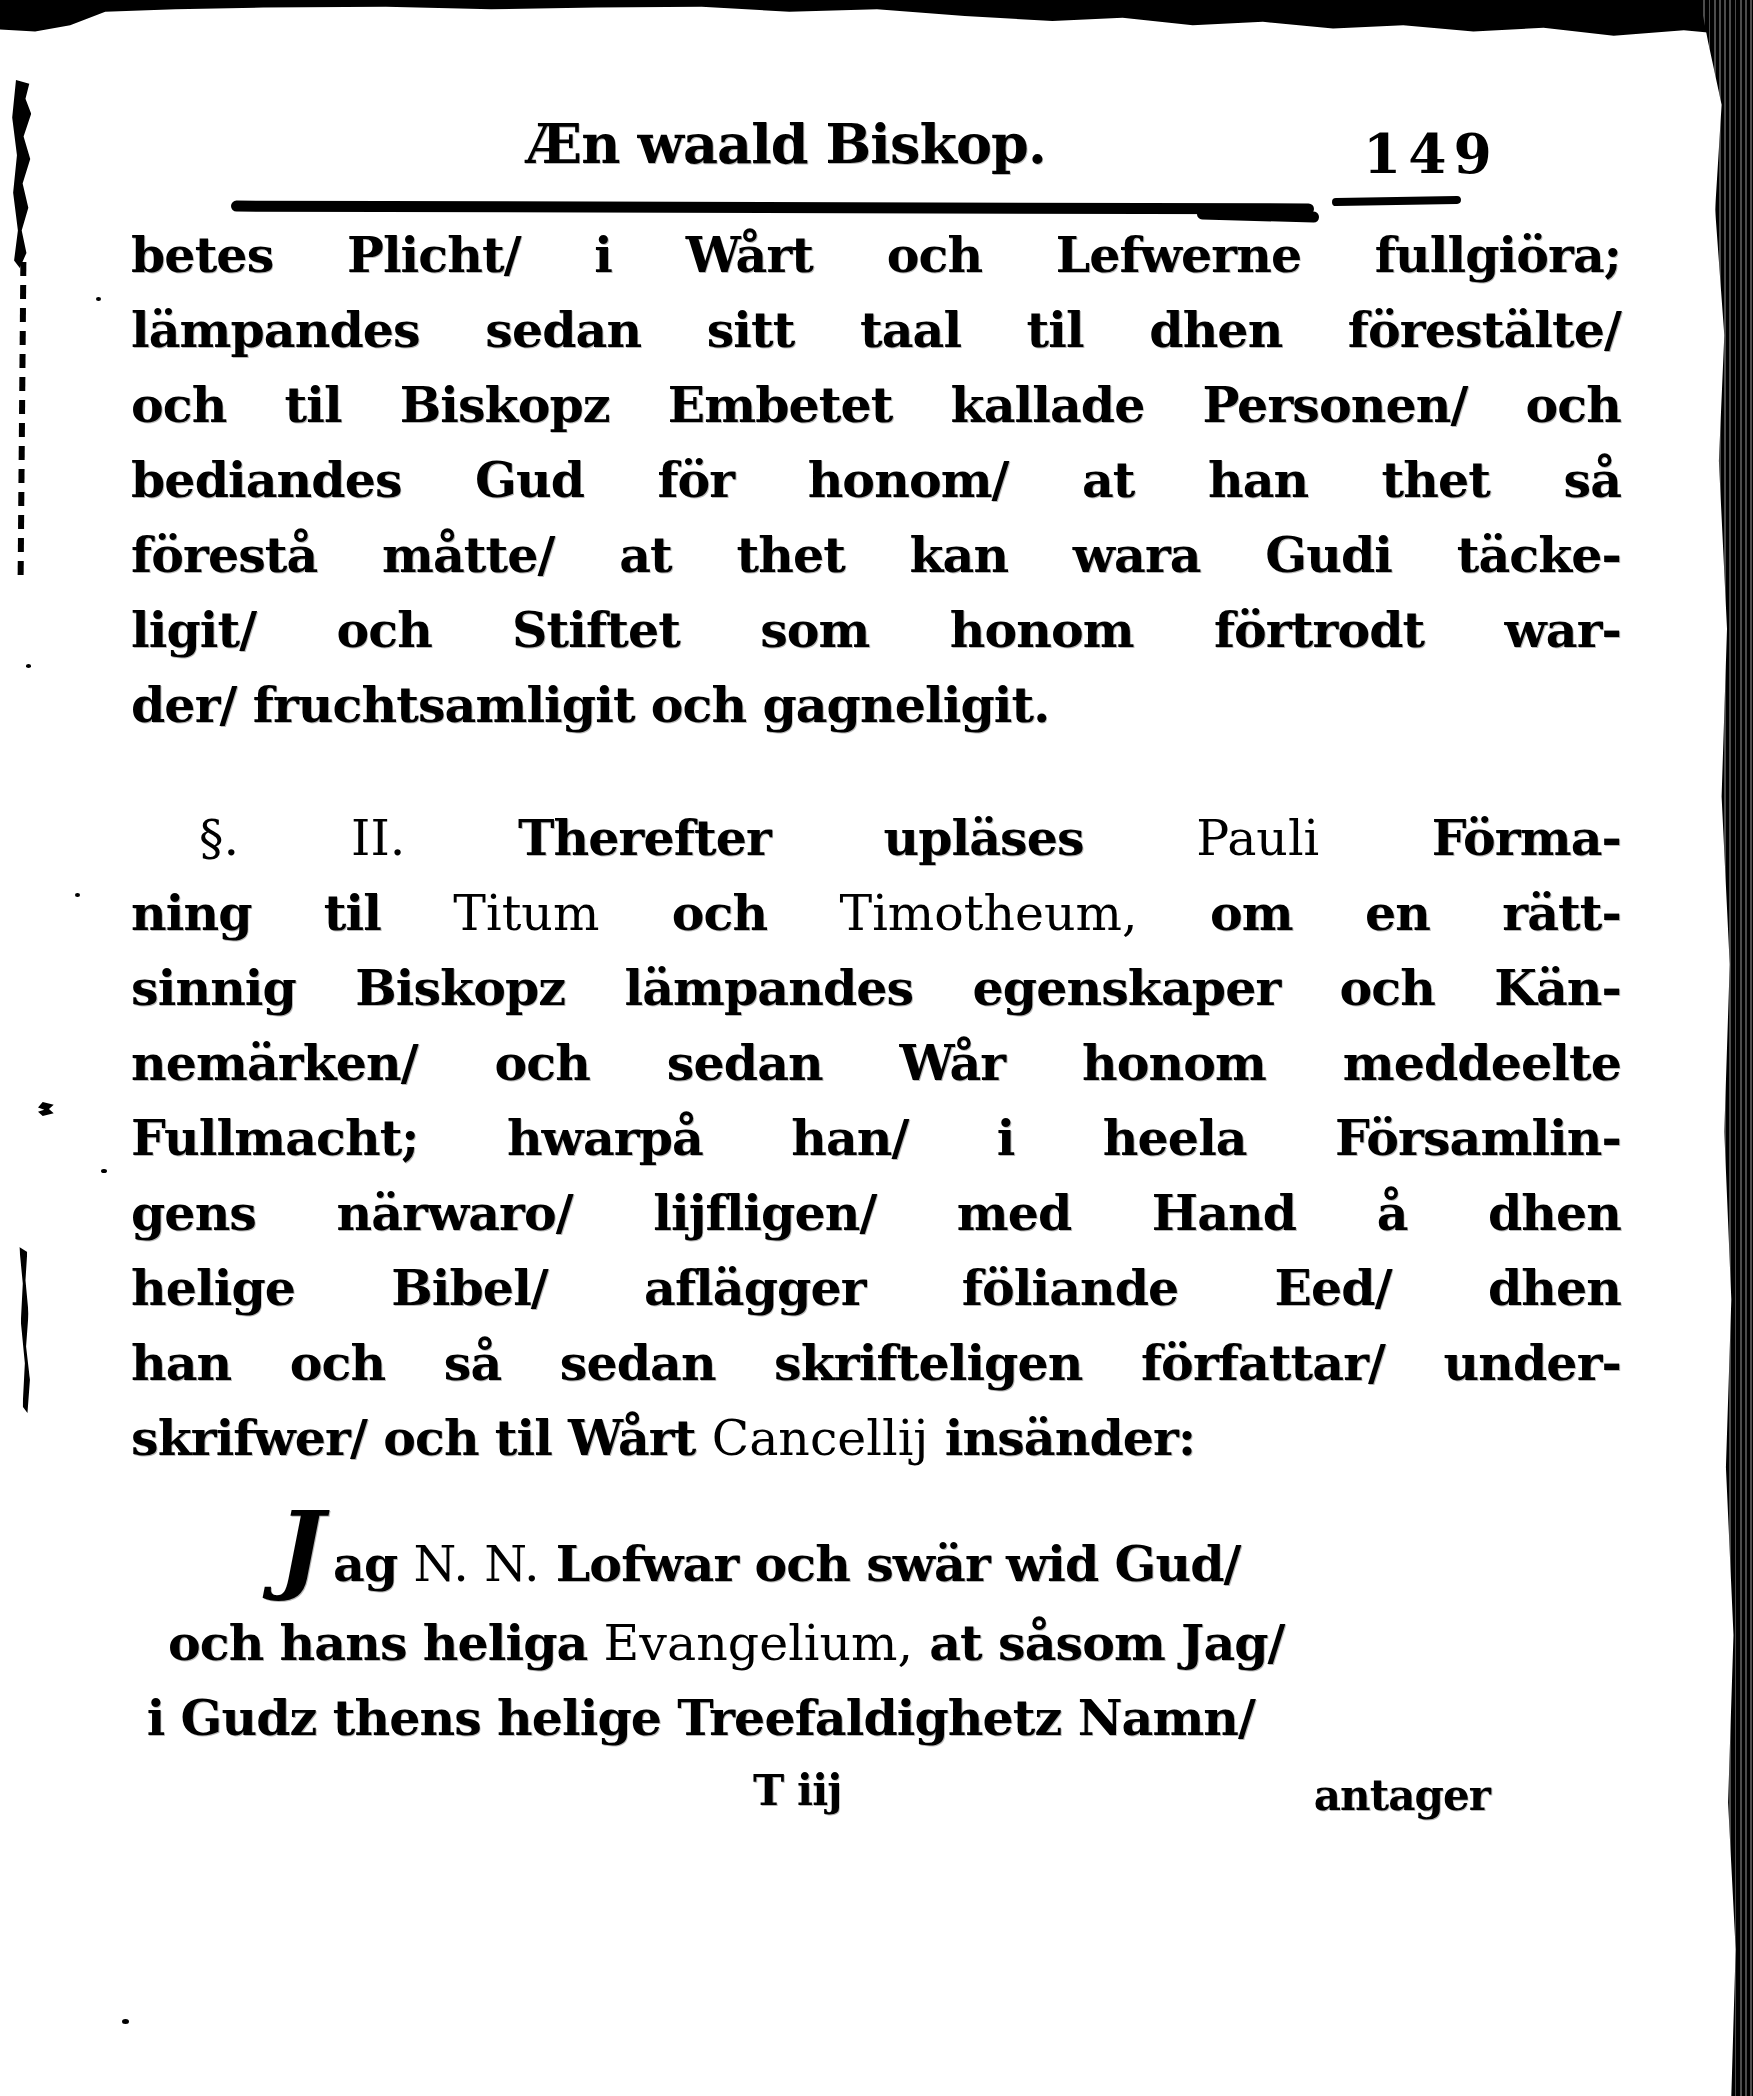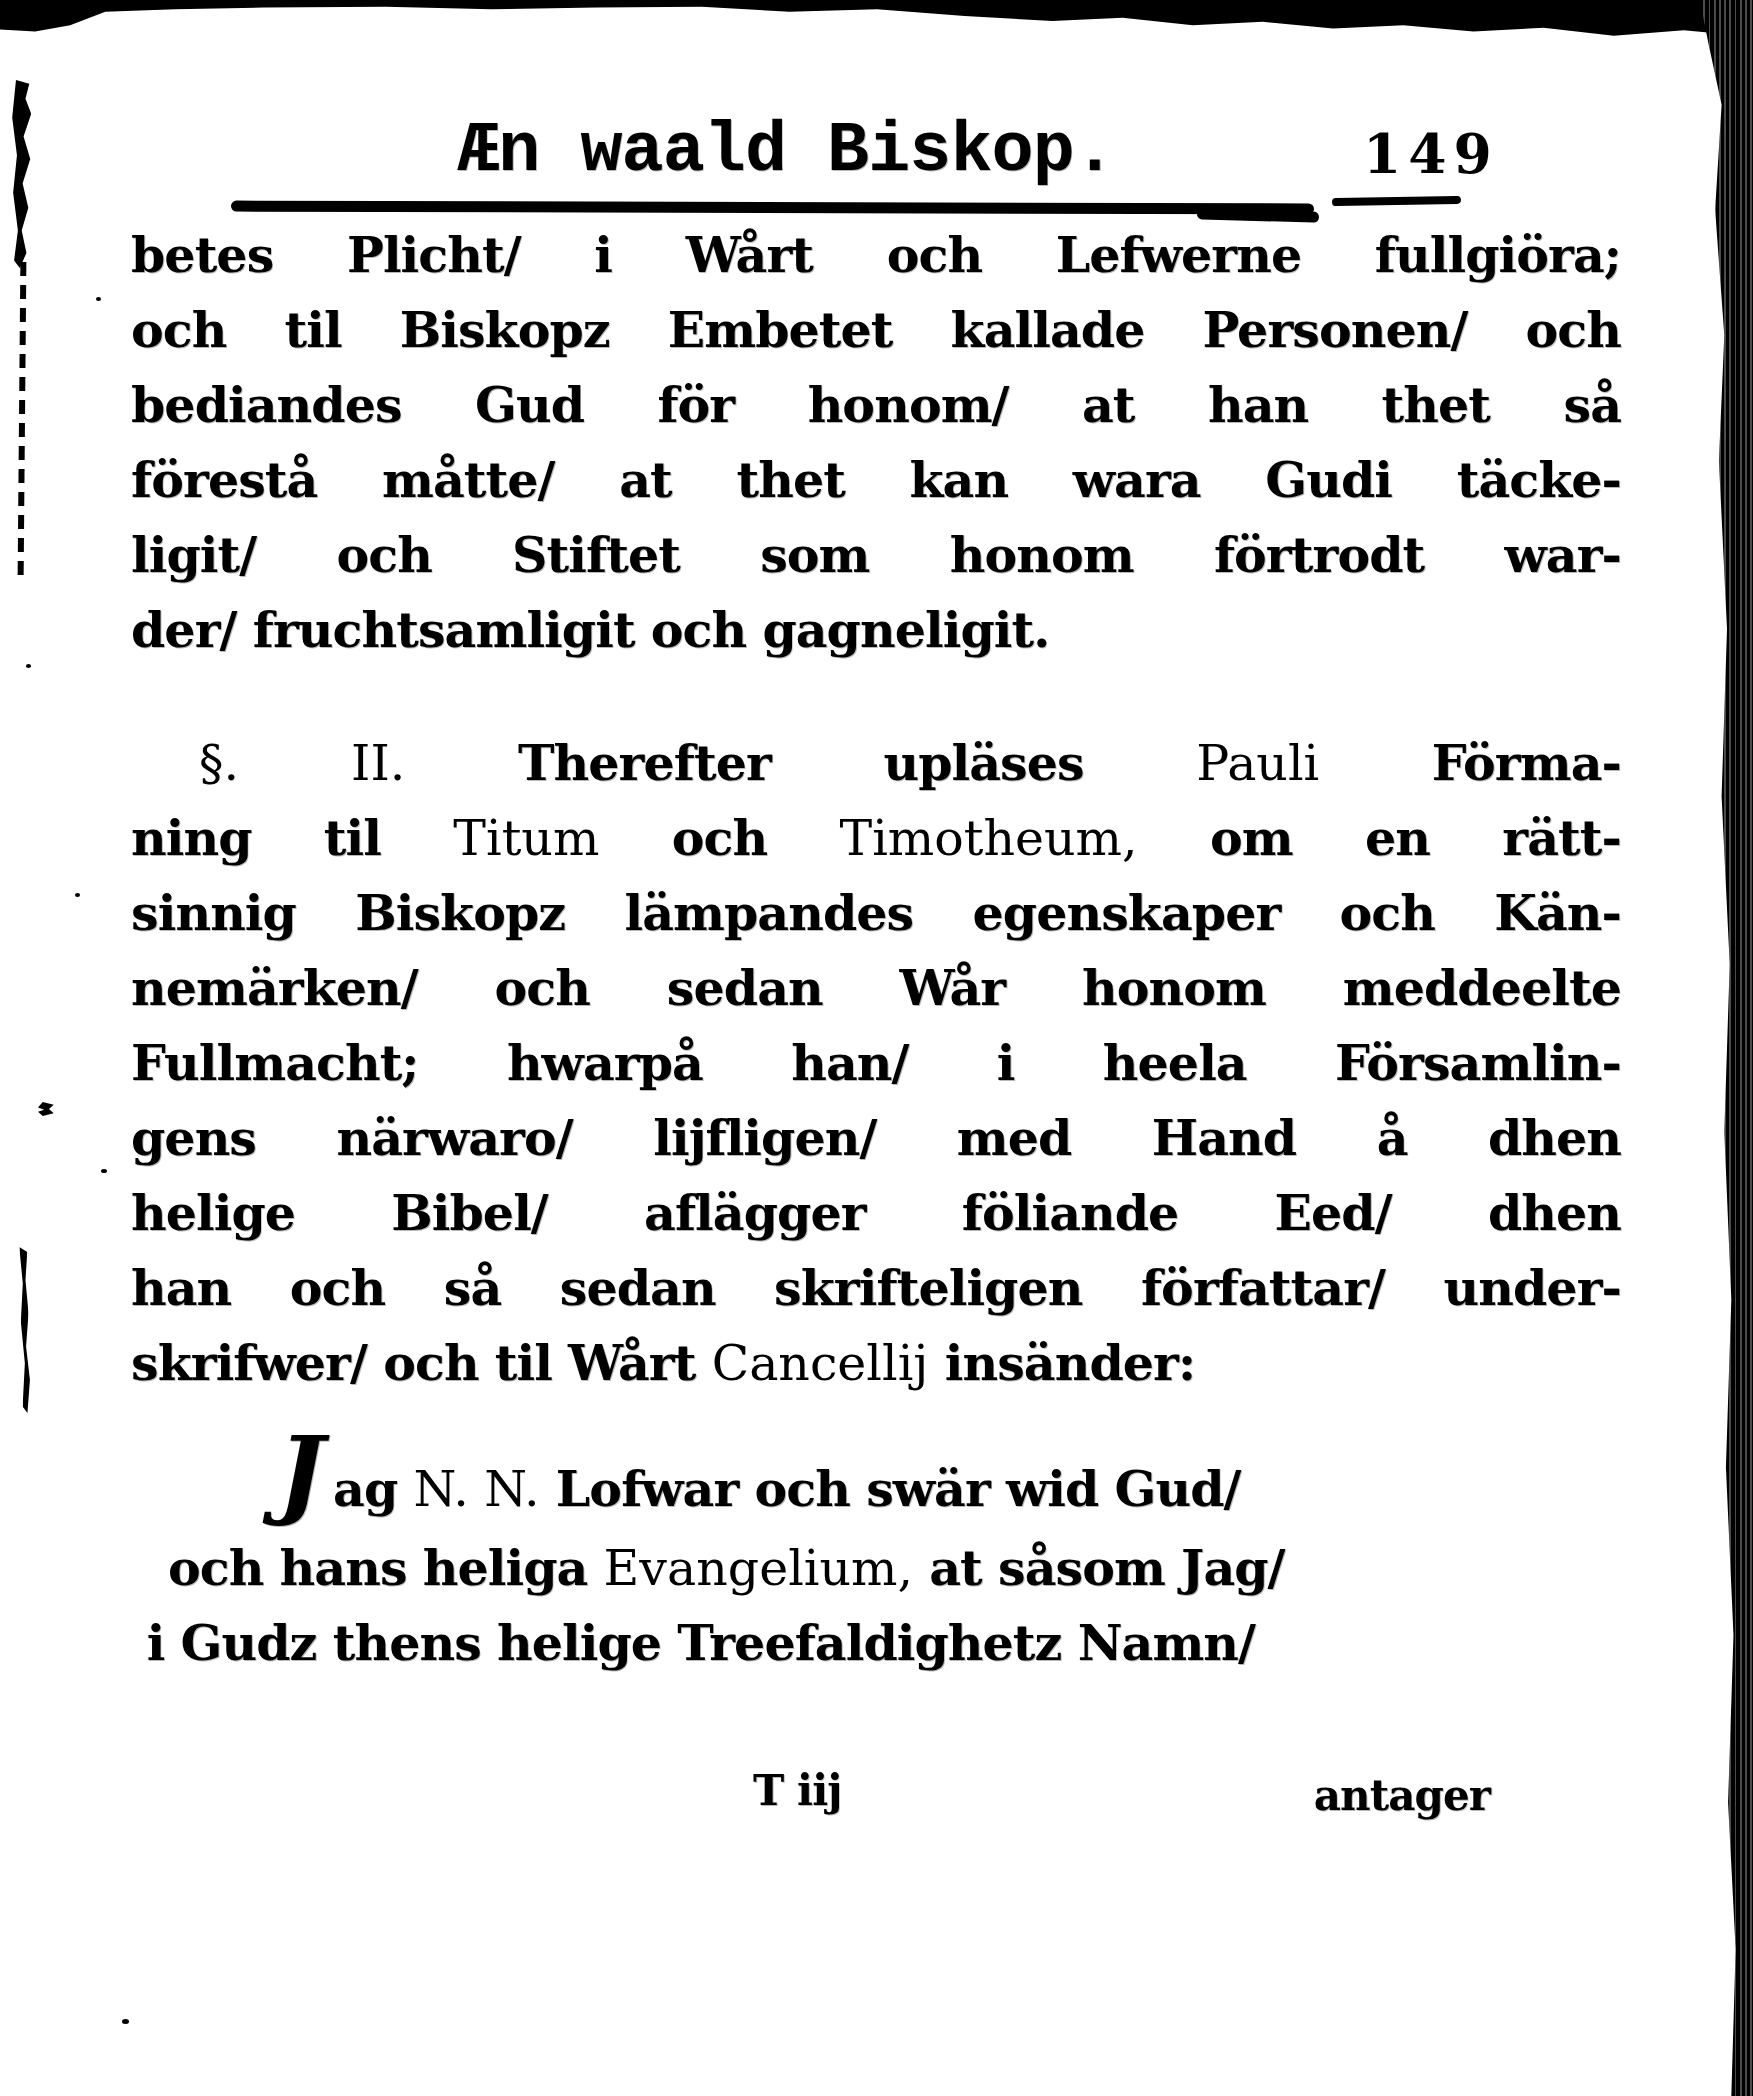--- a/index.html
+++ b/index.html
@@ -35,22 +35,21 @@
     margin-right: 8.7px;
     vertical-align: baseline;
     text-shadow: 0.9px 0.9px 0 rgba(0,0,0,0.28);
   }
 
   
   .running-title {
     position: absolute;
     left: 262px; top: 112px; width: 1048px;
     text-align: center;
-    font-size: 70px;
-    font-family: Liberation Mono, monospace;
+    font-size: 54px;
   }
   .page-number {
     position: absolute;
     left: 1363px; top: 121px; width: 175px;
     font-family: "DejaVu Serif", serif;
     font-weight: bold;
     font-size: 55px;
     letter-spacing: 7px;
   }
   .rule { position: absolute; background: #000; }
@@ -152,20 +151,21 @@
 
   <div class="running-title fraktur">Æn waald Biskop.</div>
   <div class="page-number">149</div>
   <div class="rule rule-long"></div>
   <div class="rule rule-dip"></div>
   <div class="rule rule-short"></div>
 
   <div class="text-block" id="body-text">
       <div class="paragraph para-1">
         <div class="line"><span class="fraktur">betes Plicht/ i Wårt och Lefwerne fullgiöra;</span></div>
+        <div class="line"><span class="fraktur">lämpandes sedan sitt taal til dhen förestälte/</span></div>
         <div class="line"><span class="fraktur">och til Biskopz Embetet kallade Personen/ och</span></div>
         <div class="line"><span class="fraktur">bediandes Gud för honom/ at han thet så</span></div>
         <div class="line"><span class="fraktur">förestå måtte/ at thet kan wara Gudi täcke-</span></div>
         <div class="line"><span class="fraktur">ligit/ och Stiftet som honom förtrodt war-</span></div>
         <div class="line"><span class="fraktur">der/ fruchtsamligit och gagneligit.</span></div>
       </div>
       <div class="paragraph para-2">
         <div class="line"><span class="antiqua">§. II.</span><span class="fraktur"> Therefter upläses </span><span class="antiqua">Pauli</span><span class="fraktur"> Förma-</span></div>
         <div class="line"><span class="fraktur">ning til </span><span class="antiqua">Titum</span><span class="fraktur"> och </span><span class="antiqua">Timotheum,</span><span class="fraktur"> om en rätt-</span></div>
         <div class="line"><span class="fraktur">sinnig Biskopz lämpandes egenskaper och Kän-</span></div>

